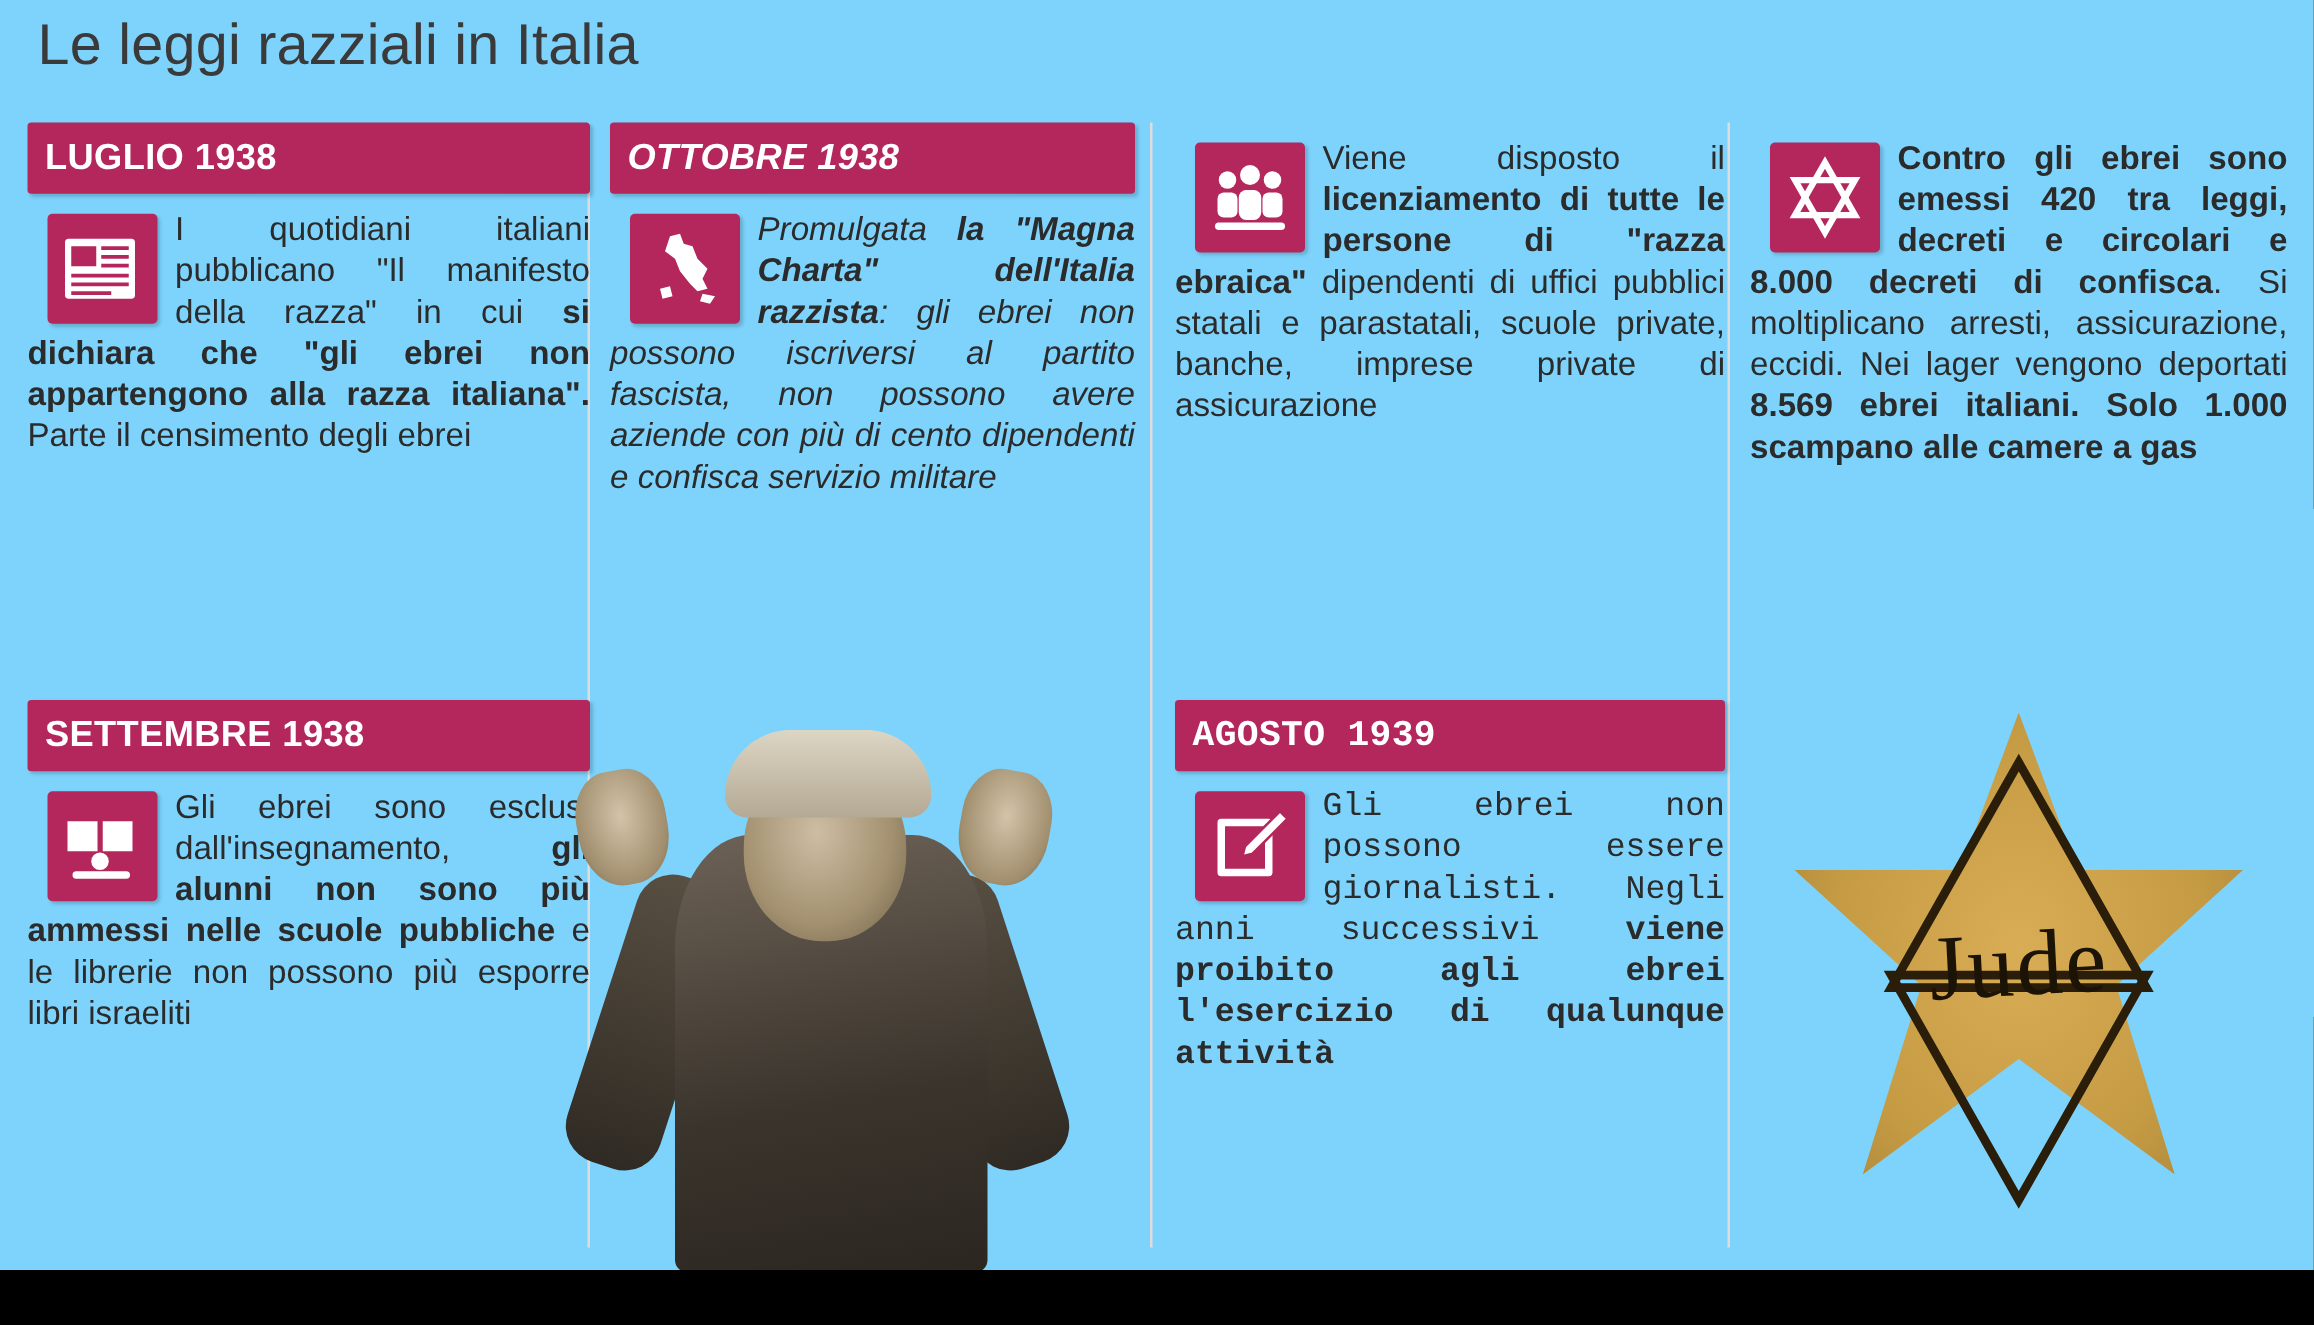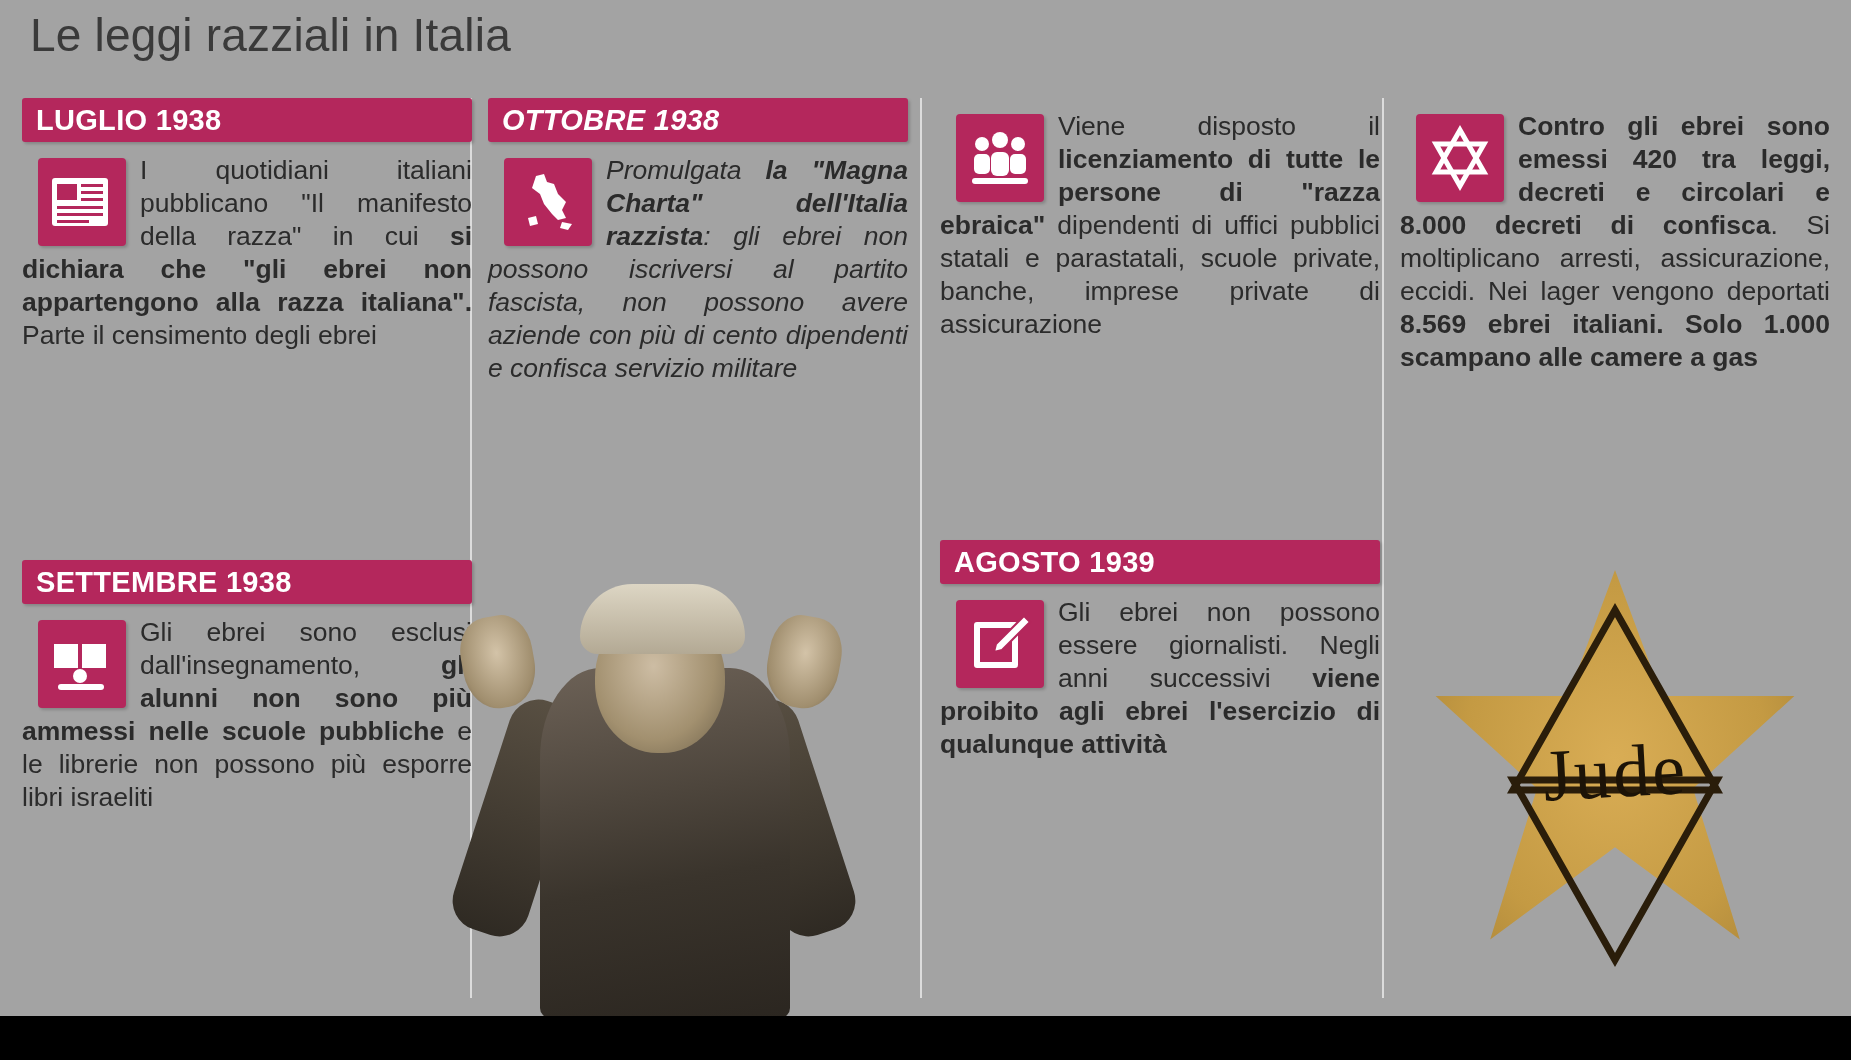--- a/index.html
+++ b/index.html
@@ -12,21 +12,21 @@
     height: 1060px;
     overflow: hidden;
     font-family: "Liberation Sans", sans-serif;
   }
   .infographic {
     position: absolute;
     left: 0;
     top: 0;
     width: 1851px;
     height: 1016px;
-    background: #a3a3a3;
+    background: #7dd3fc;
     overflow: hidden;
   }
   .bottom-bar {
     position: absolute;
     left: 0;
     top: 1016px;
     width: 1851px;
     height: 44px;
     background: #000000;
   }
@@ -49,21 +49,21 @@
     background: #dcdcdc;
   }
 
   .col {
     position: absolute;
   }
 
   .band {
     position: relative;
     background: #b4275c;
-    height: 44px;
+    height: 57px;
     border-radius: 3px;
     display: flex;
     align-items: center;
     box-shadow: 2px 2px 3px rgba(0,0,0,0.18);
   }
   .band .band-label {
     color: #ffffff;
     font-size: 29px;
     font-weight: bold;
     padding-left: 14px;
@@ -94,21 +94,21 @@
     color: #2b2b2b;
     text-align: justify;
   }
   .b { font-weight: bold; }
 
   
   #col-luglio { left: 22px; top: 98px; width: 450px; }
   #col-settembre { left: 22px; top: 560px; width: 450px; }
   #col-ottobre { left: 488px; top: 98px; width: 420px; font-style: italic; }
   #col-novembre { left: 940px; top: 98px; width: 440px; }
-  #col-agosto { left: 940px; top: 540px; width: 440px; }
+  #col-agosto { left: 940px; top: 560px; width: 440px; font-family: Liberation Mono, monospace; }
   #col-1938-39 { left: 1400px; top: 98px; width: 430px; }
 
   .sep1 { left: 470px; }
   .sep2 { left: 920px; }
   .sep3 { left: 1382px; }
 
   
   .photo-boy {
     position: absolute;
     left: 420px;

